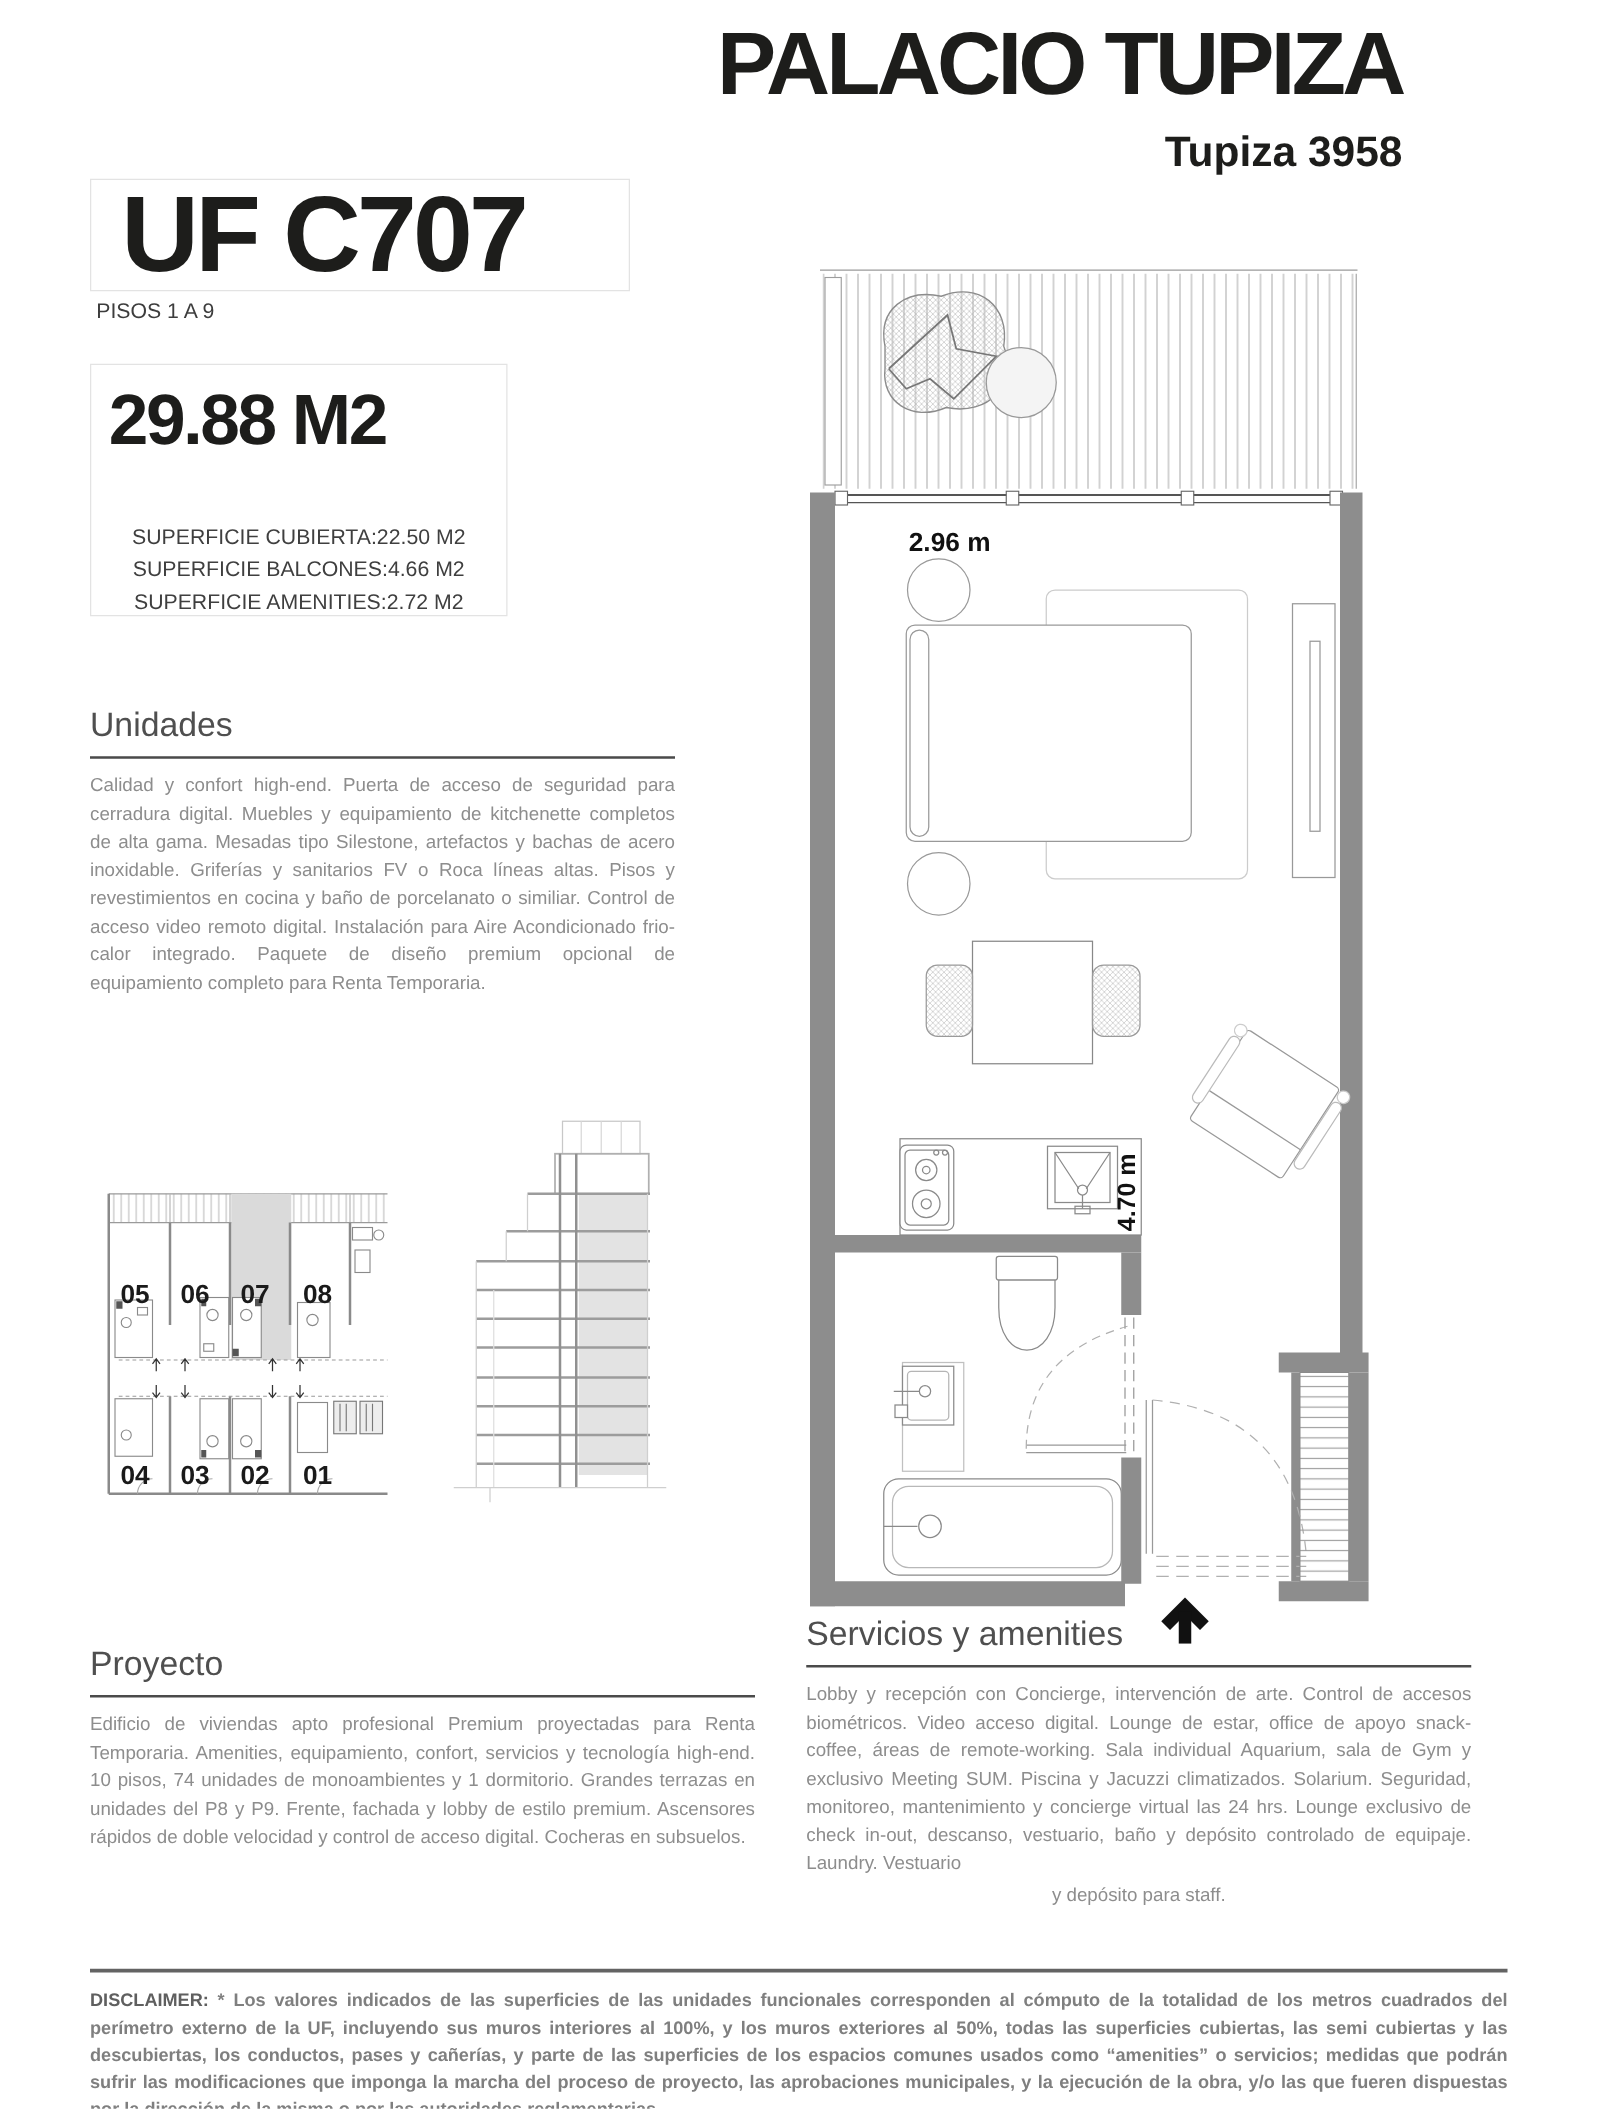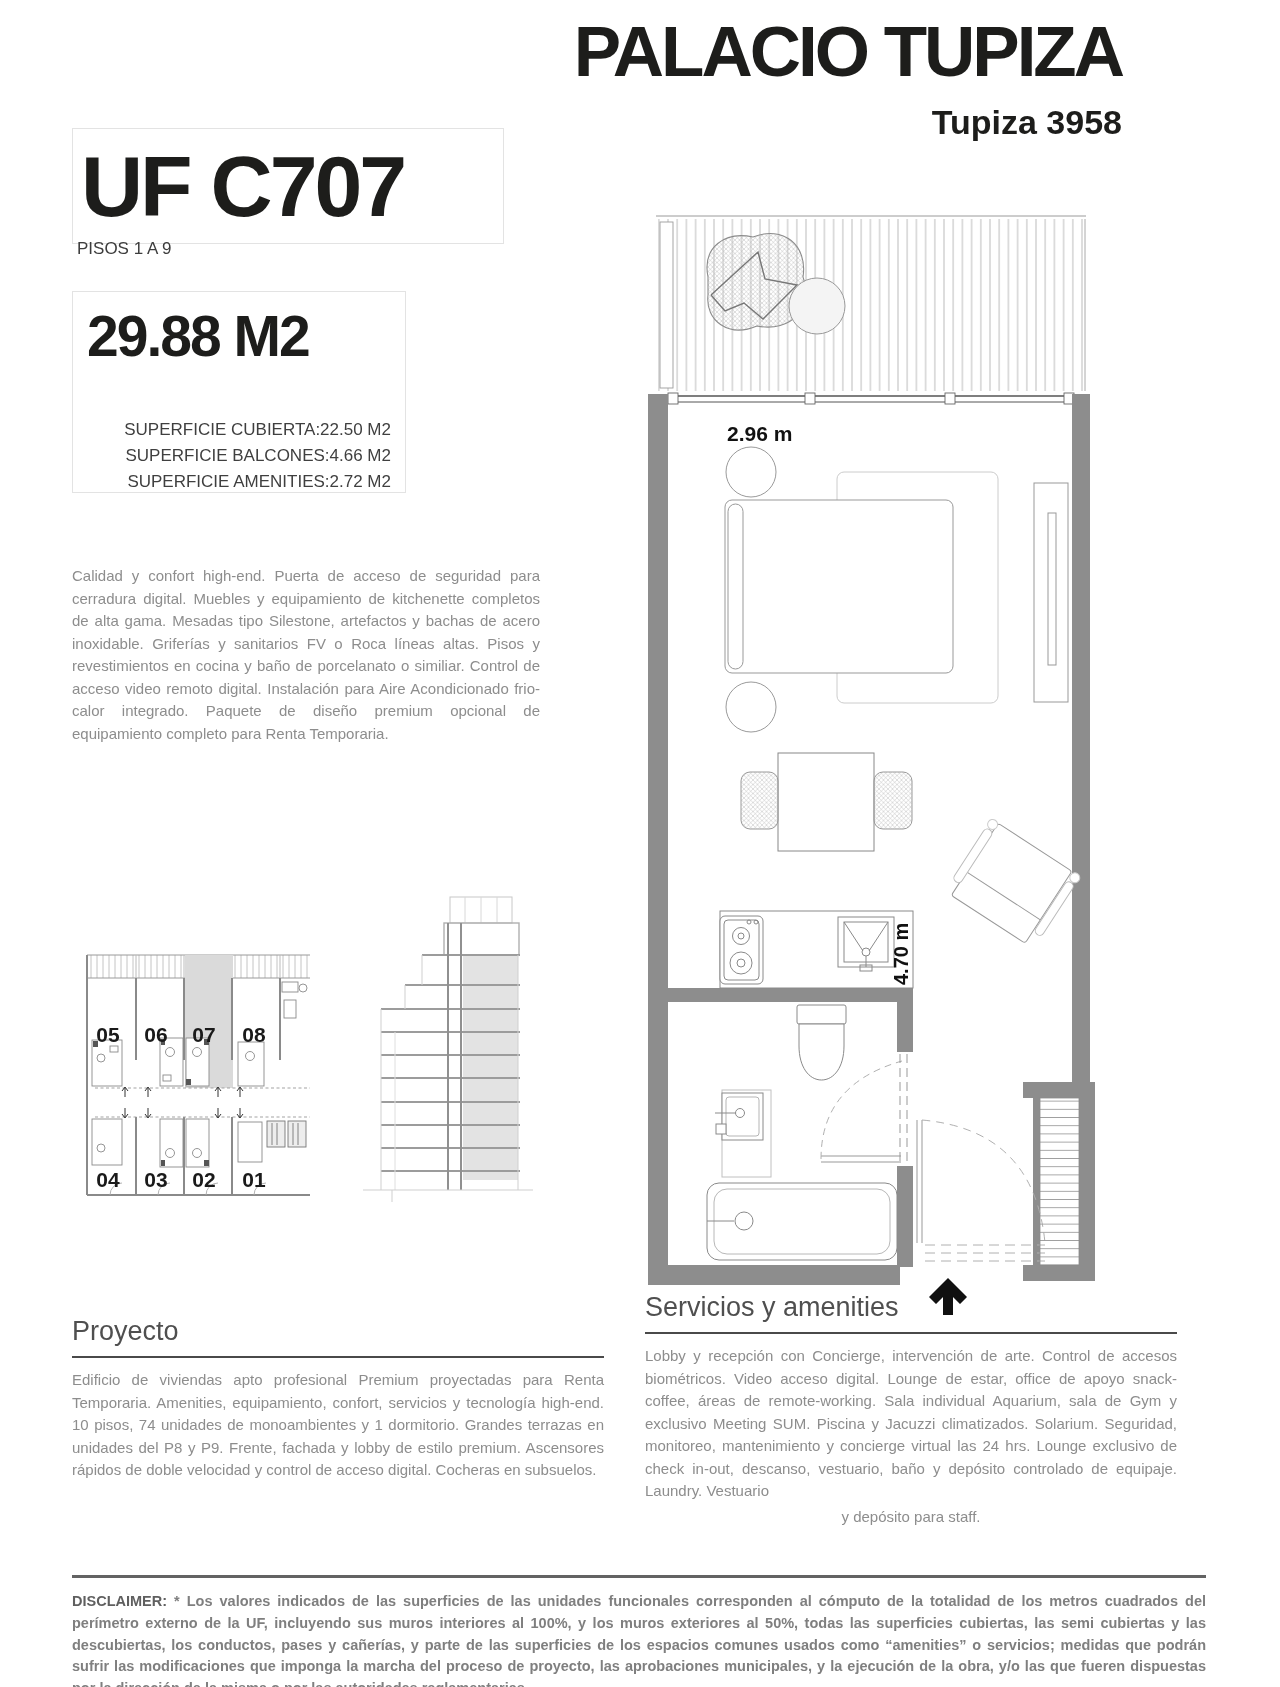--- a/index.html
+++ b/index.html
@@ -10,33 +10,33 @@
   }
   .abs { position:absolute; }
   .brand-title {
     right:158px; top:16px; font-size:71px; font-weight:700;
     letter-spacing:-3px; color:#1d1d1b; white-space:nowrap; line-height:1;
   }
   .brand-sub {
     right:158px; top:103px; font-size:34px; font-weight:700; color:#1d1d1b;
   }
   .uf-box {
-    left:72px; top:128px; width:432px; height:116px;
-    border:1px solid #e3e3e3; display:flex; align-items:center; padding-left:8px;
+    left:72px; top:143px; width:432px; height:90px;
+    border:1px solid #e3e3e3; display:flex; align-items:center; padding-left:24px;
     background:#fff;
   }
   .uf-code { font-size:86px; font-weight:800; letter-spacing:-3px; color:#1d1d1b; line-height:1; }
   .uf-floors { left:77px; top:239px; font-size:17px; color:#3d3d3d;text-align:right; }
   .area-box {
     left:72px; top:291px; width:334px; height:202px;
     border:1px solid #e3e3e3; padding:16px 14px 0 14px; background:#fff;
   }
   .area-total { font-size:57px; font-weight:800; letter-spacing:-2px; color:#1d1d1b; line-height:1; }
   .area-rows { margin-top:52px; }
-  .area-row { display:flex; justify-content:flex-end; font-size:17px; line-height:26px; color:#3f3f3f; }
+  .area-row { display:flex; justify-content:center; font-size:17px; line-height:26px; color:#3f3f3f; }
   .section h2 {
     font-size:27px; font-weight:400; color:#4f4f4f;
     padding-bottom:9px; border-bottom:2px solid #4a4a4a; margin-bottom:11px;
   }
   .section p { font-size:15px; line-height:1.5; color:#8d8d8d; text-align:justify; }
   .unidades  { left:72px;  top:565px;  width:468px; }
   .proyecto  { left:72px;  top:1292px; width:532px;margin-top:24px; }
   .servicios { left:645px; top:1292px; width:532px; }
   .servicios .extra { margin-top:3px; text-align:center; }
   .disclaimer {
@@ -73,20 +73,21 @@
         <span>4.66 M2</span>
       </div>
       <div class="area-row">
         <span>SUPERFICIE AMENITIES:</span>
         <span>2.72 M2</span>
       </div>
     </div>
   </div>
 
   <div class="abs section unidades">
+    <h2>Unidades</h2>
     <p>Calidad y confort high-end. Puerta de acceso de seguridad para cerradura digital. Muebles y equipamiento de kitchenette completos de alta gama. Mesadas tipo Silestone, artefactos y bachas de acero inoxidable. Griferías y sanitarios FV o Roca líneas altas. Pisos y revestimientos en cocina y baño de porcelanato o similiar. Control de acceso video remoto digital. Instalación para Aire Acondicionado frio-calor integrado. Paquete de diseño premium opcional de equipamiento completo para Renta Temporaria.</p>
   </div>
 
   <svg class="abs" style="left:70px; top:890px;" width="245" height="310" viewBox="0 0 245 310">
     <defs>
       <pattern id="k-vh" width="6" height="10" patternUnits="userSpaceOnUse">
         <path d="M3,0 V10" stroke="#b5b5b5" stroke-width="0.8"></path>
       </pattern>
     </defs>
     <g>

